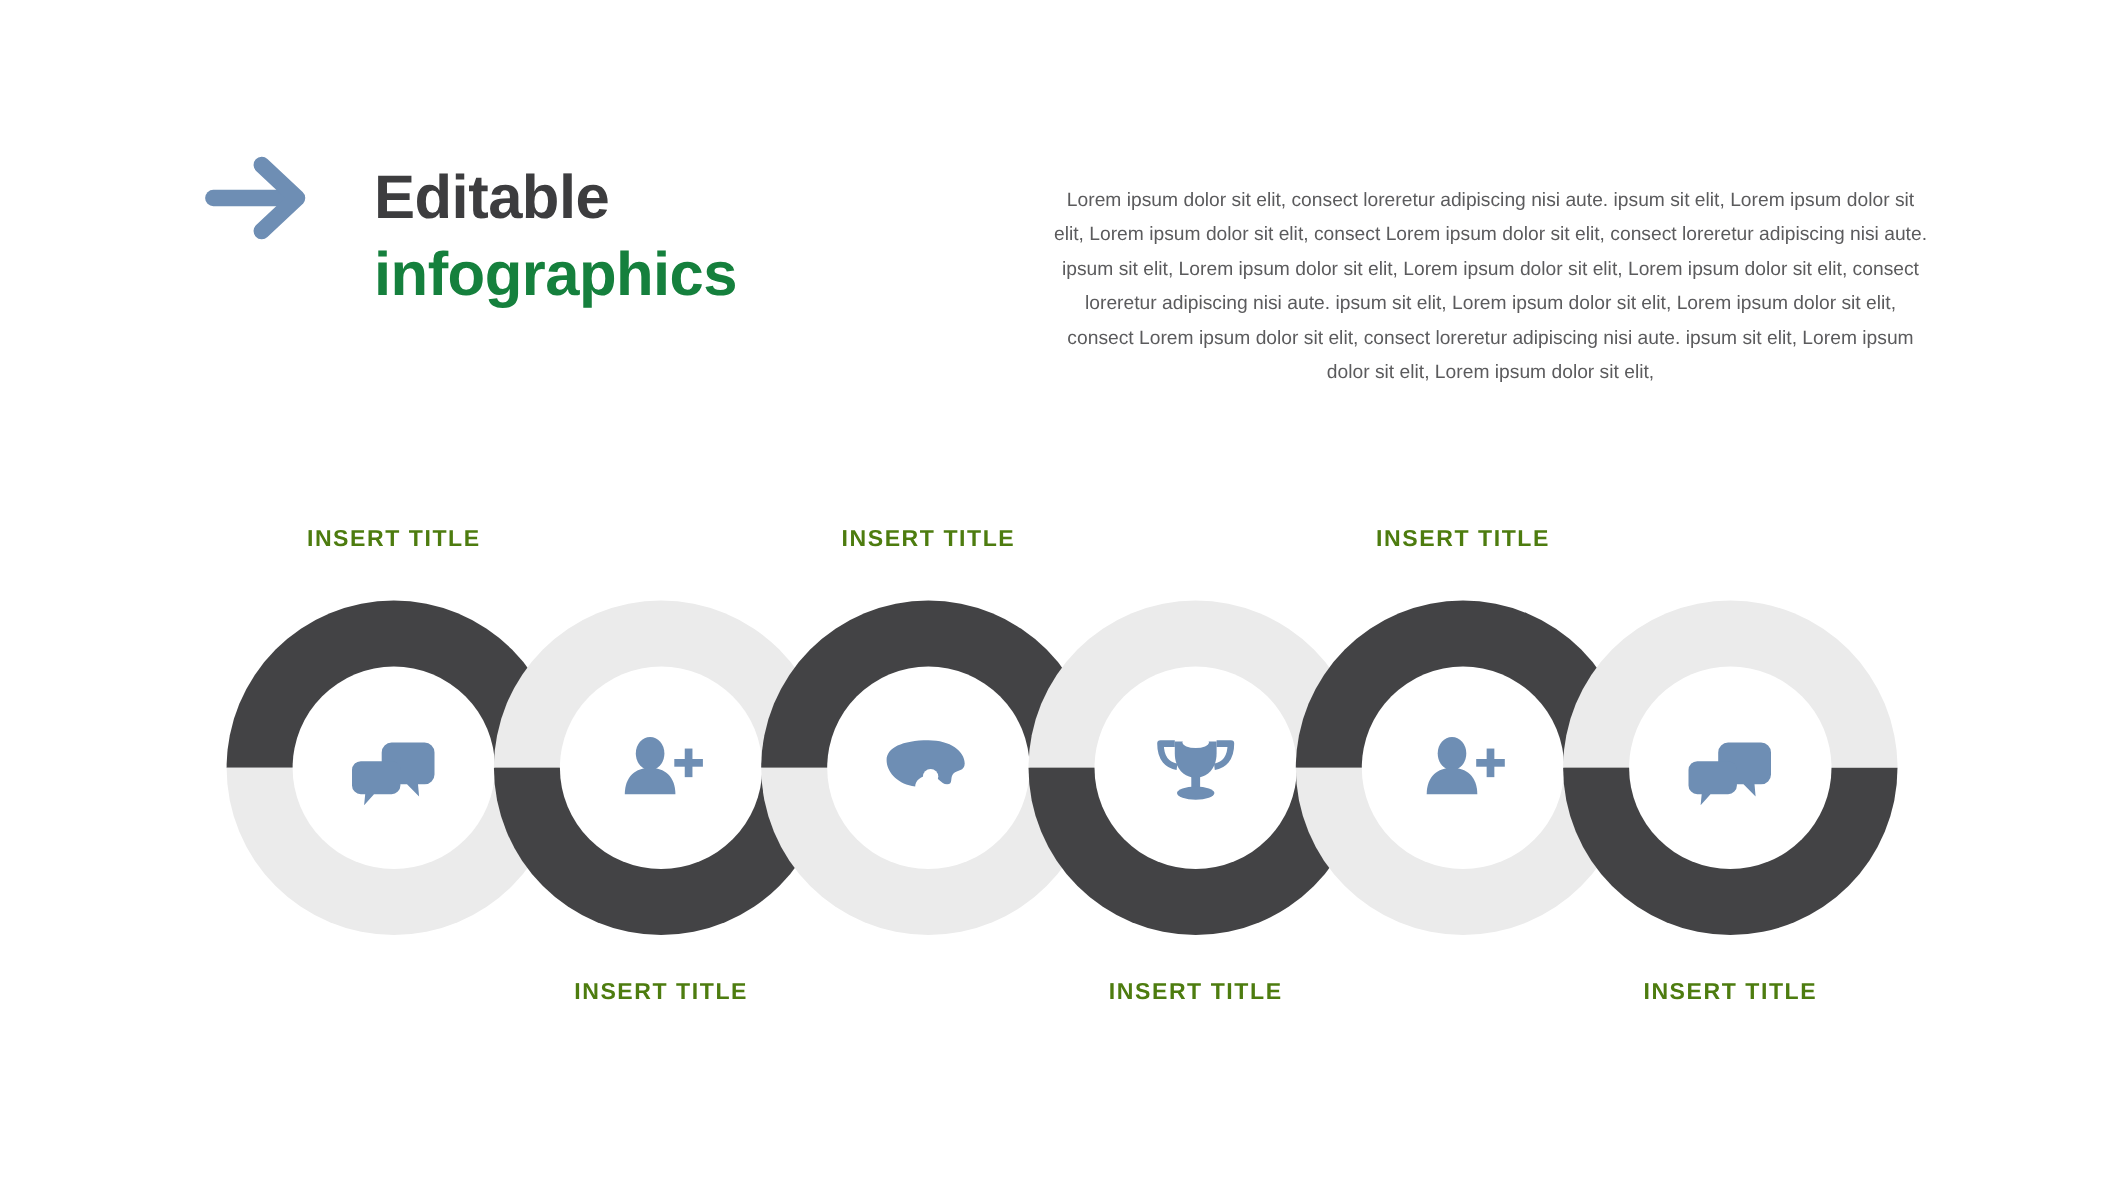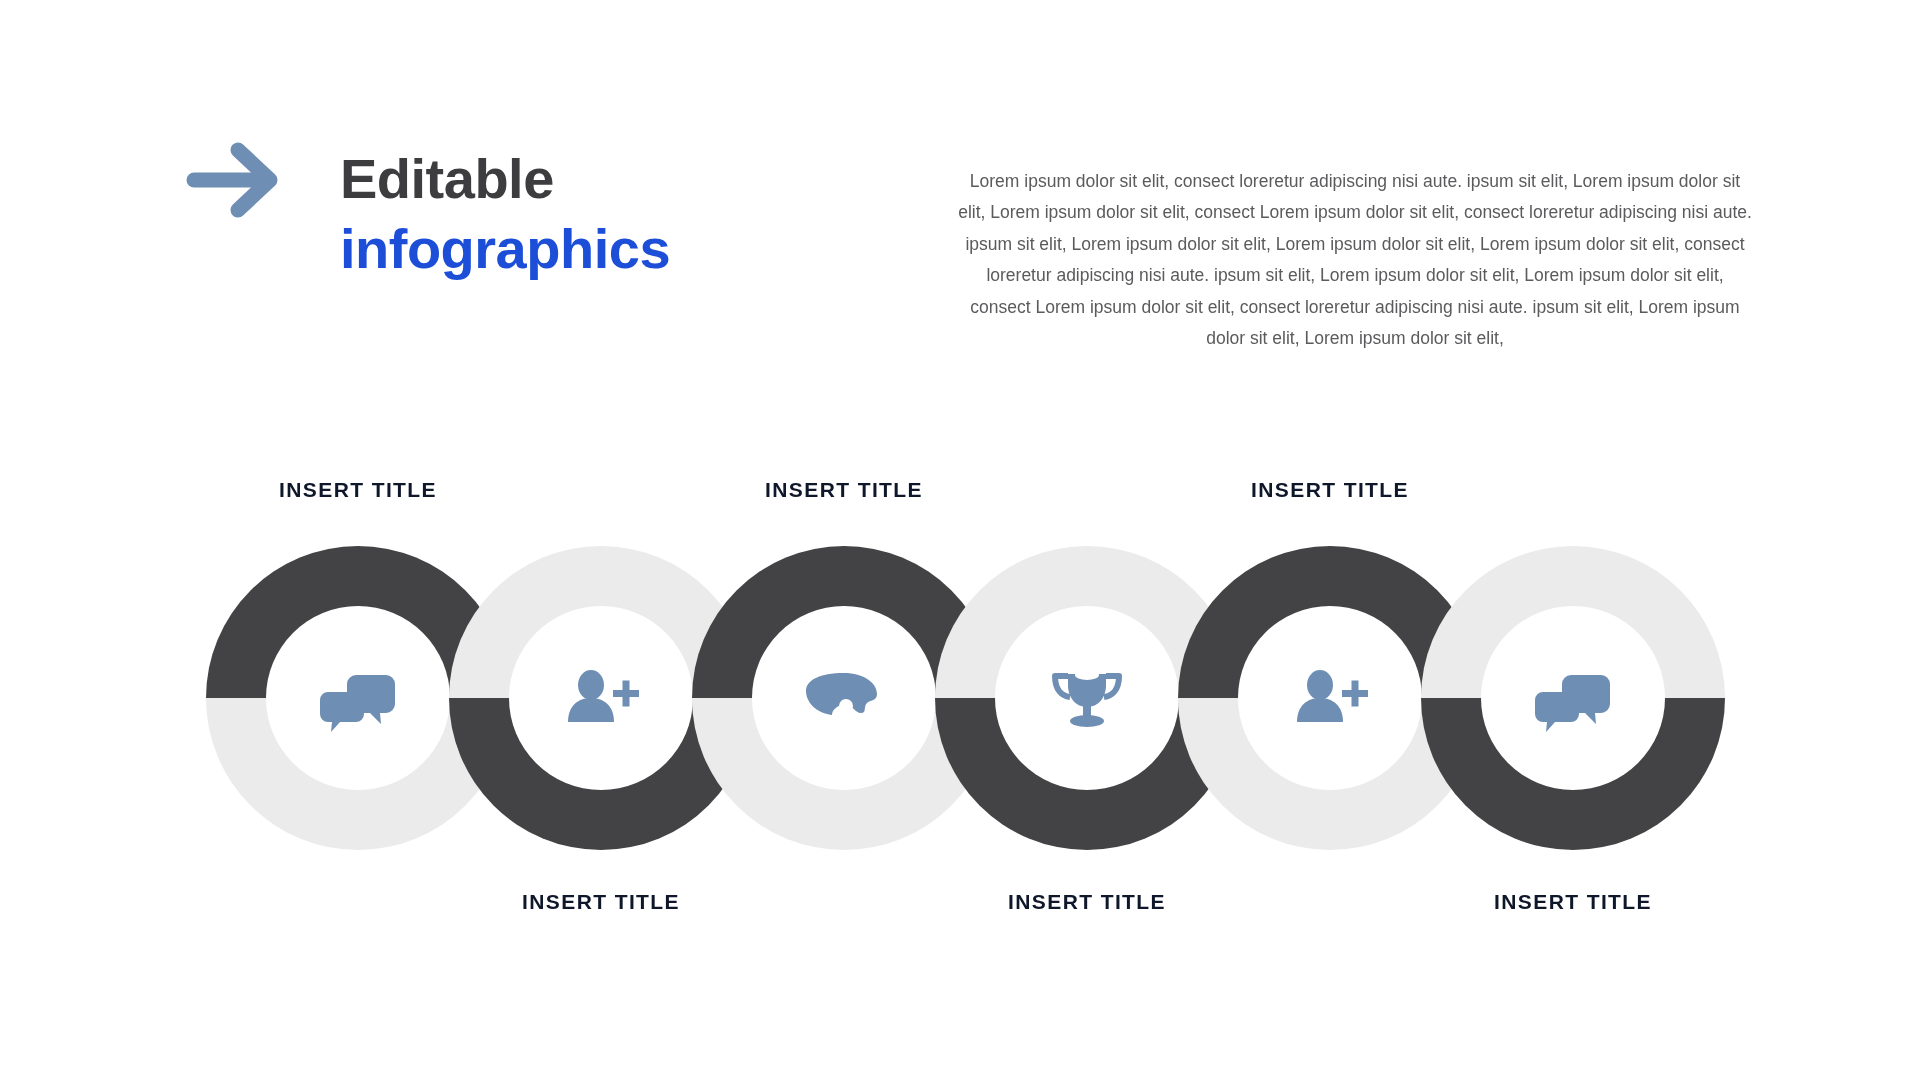--- a/index.html
+++ b/index.html
@@ -55,21 +55,21 @@
     width:1920px;height:360px;
   }
   #serpentine svg{display:block;}
 
   
   .node-label{
     position:absolute;
     font-size:21px;
     font-weight:bold;
     letter-spacing:1.4px;
-    color:#0f172a;
+    color:#4d7c0f;
     white-space:nowrap;
     text-align:center;
     transform:translateX(-50%);
   }
 </style>
 </head>
 <body>
 
 <div id="header">
 
@@ -77,21 +77,21 @@
     <svg width="96" height="80" viewBox="0 0 96 80">
       <g stroke="#6e8eb4" stroke-width="15" stroke-linecap="round" stroke-linejoin="round" fill="none">
         <line x1="8" y1="40" x2="80" y2="40"></line>
         <polyline points="52,10 84,40 52,70"></polyline>
       </g>
     </svg>
   </div>
 
   <div id="title-block">
     <div class="title-line">Editable</div>
-    <div class="title-line muted" style="color: #1d4ed8;">infographics</div>
+    <div class="title-line muted" style="color: #15803d;">infographics</div>
   </div>
 
   <p id="intro-paragraph">Lorem ipsum dolor sit elit, consect loreretur adipiscing nisi aute. ipsum sit elit, Lorem ipsum dolor sit elit, Lorem ipsum dolor sit elit, consect Lorem ipsum dolor sit elit, consect loreretur adipiscing nisi aute. ipsum sit elit, Lorem ipsum dolor sit elit, Lorem ipsum dolor sit elit, Lorem ipsum dolor sit elit, consect loreretur adipiscing nisi aute. ipsum sit elit, Lorem ipsum dolor sit elit, Lorem ipsum dolor sit elit, consect Lorem ipsum dolor sit elit, consect loreretur adipiscing nisi aute. ipsum sit elit, Lorem ipsum dolor sit elit, Lorem ipsum dolor sit elit,</p>
 </div>
 
 <div id="serpentine">
   <svg id="chain-svg" width="1920" height="360" viewBox="0 0 1920 360">
       <g>
         <path d="M 206 198 A 152 152 0 0 1 510 198 Z" fill="#434345"></path>
         <path d="M 510 198 A 152 152 0 0 1 206 198 Z" fill="#ebebeb"></path>

